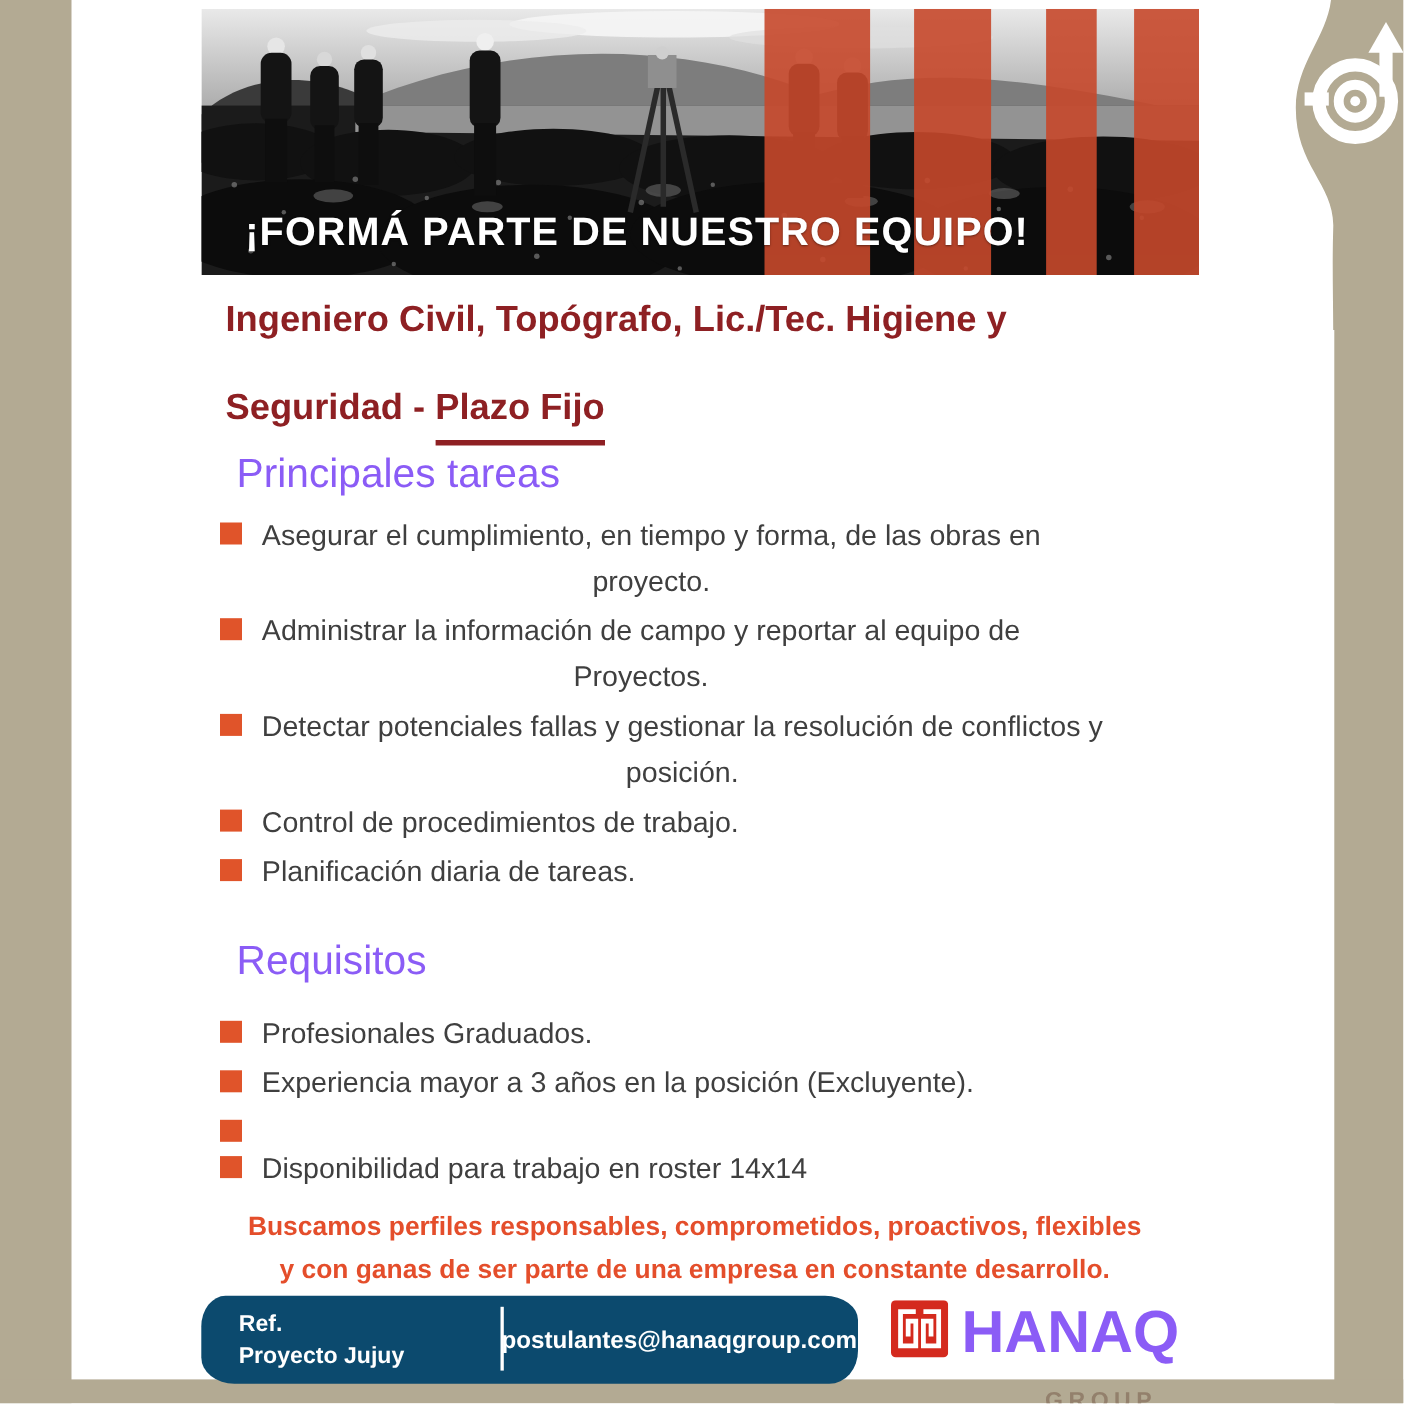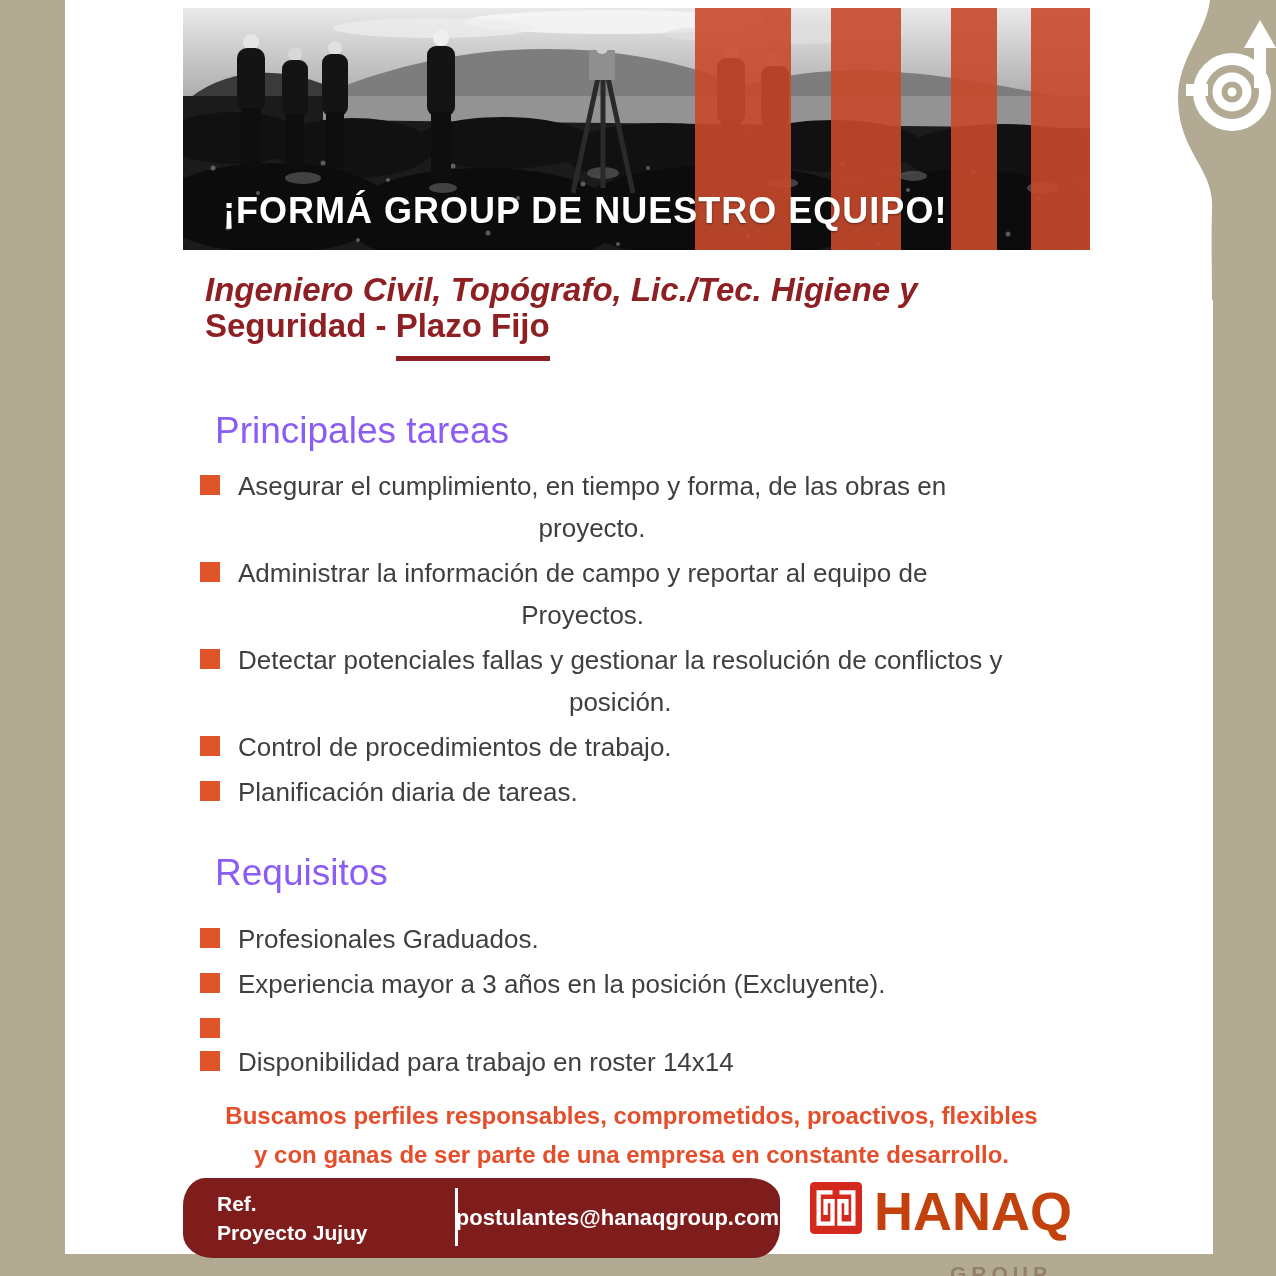--- a/index.html
+++ b/index.html
@@ -22,21 +22,21 @@
   .hero { position:absolute; left:183px; top:8px; width:907px; height:242px; overflow:hidden; }
   .hero-art { position:absolute; inset:0; width:100%; height:100%; }
   .hero-headline {
     position:absolute; left:40px; top:182px;
     color:#ffffff; font-size:36px; font-weight:800; letter-spacing:1px;
     text-shadow:0 1px 2px rgba(0,0,0,.45); white-space:nowrap;
   }
 
   
   .job-title { position:absolute; left:205px; top:272px; width:1000px; color:#8e2023; font-weight:800; font-size:33px; line-height:36px; }
-  .job-title .t-line1 { display:block; white-space:nowrap;font-style:italic; }
+  .job-title .t-line1 { display:block; margin-bottom:44px; white-space:nowrap; }
   .job-title .t-line2 { display:block; white-space:nowrap; }
   .underlined { border-bottom:5px solid #8e2023; padding-bottom:12px; }
 
   
   .section-heading { position:absolute; color:#8b5cf6; font-weight:500; font-size:37px; white-space:nowrap; }
   .h-tareas { left:215px; top:410px; }
   .h-req    { left:215px; top:852px; }
 
   
   .bullets { position:absolute; left:200px; width:885px; list-style:none; }
@@ -45,30 +45,30 @@
   .bullets li { display:flex; align-items:flex-start; margin-bottom:3px; }
   .sq { flex:none; width:20px; height:20px; background:#e0542a; margin-top:10px; margin-right:18px; }
   .txt { font-size:26px; line-height:42px; color:#3f3f3f; white-space:pre-line; }
 
   
   .closing { position:absolute; left:183px; top:1096px; width:897px; text-align:center; color:#e44e2b; font-weight:700; font-size:24px; line-height:39px; }
 
   
   .footer-banner {
     position:absolute; left:183px; top:1178px; width:597px; height:80px;
-    background:#7f1d1d; z-index:3;
+    background:#0c4a6e; z-index:3;
     border-radius:22px 30px 26px 30px / 28px 22px 30px 24px;
   }
   .ref { position:absolute; left:34px; top:11px; color:#fff; font-weight:700; font-size:21px; line-height:29px; white-space:nowrap; }
   .fdivider { position:absolute; left:272px; top:10px; width:3px; height:58px; background:#ffffff; }
   .email { position:absolute; left:286px; right:14px; top:0; height:100%; display:flex; align-items:center; justify-content:center; color:#fff; font-weight:700; font-size:22px; white-space:nowrap; }
 
   
   .brand-icon { position:absolute; left:810px; top:1182px; width:52px; height:52px; }
-  .brand-name { position:absolute; left:874px; top:1180px; font-size:54px; font-weight:800; color:#c2410c; letter-spacing:0px; white-space:nowrap; }
+  .brand-name { position:absolute; left:874px; top:1180px; font-size:54px; font-weight:800; color:#8b5cf6; letter-spacing:0px; white-space:nowrap; }
   .brand-sub  { position:absolute; left:872px; top:1238px; width:180px; text-align:right; font-size:21px; font-weight:600; letter-spacing:5px; color:#93806c; white-space:nowrap;margin-top:24px; }
 </style>
 </head>
 <body>
 
 <div class="page">
 
   <div class="hero">
     <svg class="hero-art" viewBox="0 0 907 242" preserveAspectRatio="none">
       <defs>
@@ -173,21 +173,21 @@
         <rect x="406" y="42" width="26" height="30" fill="#8f8f8f" stroke="none"></rect>
         <circle cx="419" cy="40" r="6" fill="#cfcfcf" stroke="none"></circle>
       </g>
       <g fill="#c7492c" opacity="0.9">
         <rect x="512" y="0" width="96" height="242"></rect>
         <rect x="648" y="0" width="70" height="242"></rect>
         <rect x="768" y="0" width="46" height="242"></rect>
         <rect x="848" y="0" width="59" height="242"></rect>
       </g>
     </svg>
-    <div class="hero-headline">¡FORMÁ GROUP DE NUESTRO EQUIPO!</div>
+    <div class="hero-headline">¡FORMÁ PARTE DE NUESTRO EQUIPO!</div>
   </div>
 
   <div class="frame-left"></div>
   <div class="frame-right"></div>
   <div class="frame-bottom"></div>
 
   <svg class="corner-blob" viewBox="0 0 140 300">
     <path d="M74,0 C70,34 42,58 42,98 C42,152 78,168 76,208 C75,240 76,272 76,300 L140,300 L140,0 Z" fill="#b3aa93"></path>
     <g>
       <circle cx="96" cy="92" r="33" fill="none" stroke="#ffffff" stroke-width="12"></circle>

